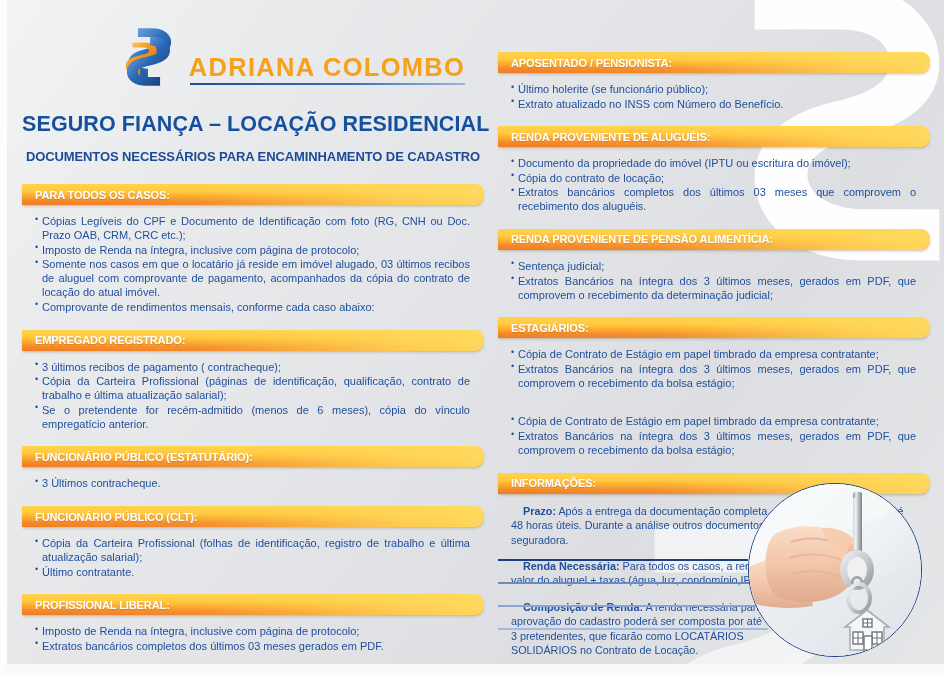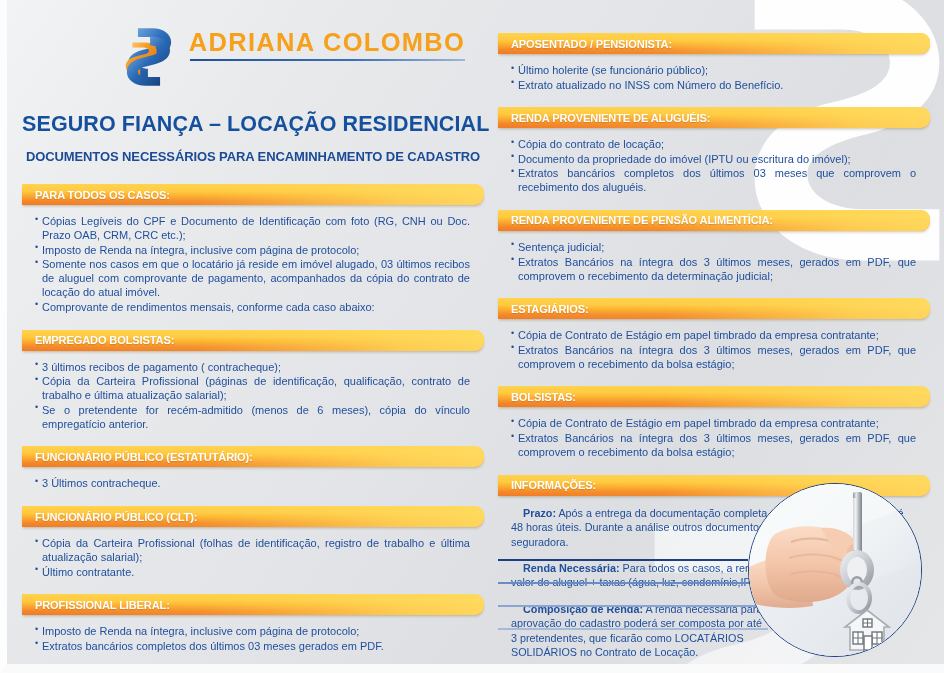--- a/index.html
+++ b/index.html
@@ -61,21 +61,21 @@
     position: absolute;
     top: 0;
     z-index: 5;
   }
   #col-left  { left: 22px;  width: 462px; }
   #col-right { left: 498px; width: 432px; }
 
   
   #logo-block {
     display: flex;
-    align-items: flex-start;
+    align-items: flex-end;
     justify-content: center;
     padding-top: 26px;
     padding-left: 80px;
   }
   #logo-mark { width: 56px; height: 62px; flex: none; }
   #logo-text {
     margin-left: 12px;
     line-height: 1;
     padding-top: 4px;
   }
@@ -293,21 +293,21 @@
           </div>
           <ul class="items">
             <li>Cópias Legíveis do CPF e Documento de Identificação com foto (RG, CNH ou Doc. Prazo OAB, CRM, CRC etc.);</li>
             <li class="nojust">Imposto de Renda na íntegra, inclusive com página de protocolo;</li>
             <li>Somente nos casos em que o locatário já reside em imóvel alugado, 03 últimos recibos de aluguel com comprovante de pagamento, acompanhados da cópia do contrato de locação do atual imóvel.</li>
             <li class="nojust">Comprovante de rendimentos mensais, conforme cada caso abaixo:</li>
           </ul>
         </div>
         <div class="section">
           <div class="bar">
-            <span class="bar-label">EMPREGADO BOLSISTAS:</span>
+            <span class="bar-label">EMPREGADO REGISTRADO:</span>
           </div>
           <ul class="items">
             <li class="nojust">3 últimos recibos de pagamento ( contracheque);</li>
             <li>Cópia da Carteira Profissional (páginas de identificação, qualificação, contrato de trabalho e última atualização salarial);</li>
             <li>Se o pretendente for recém-admitido (menos de 6 meses), cópia do vínculo empregatício anterior.</li>
           </ul>
         </div>
         <div class="section">
           <div class="bar">
             <span class="bar-label">FUNCIONÁRIO PÚBLICO (ESTATUTÁRIO):</span>
@@ -336,37 +336,37 @@
         </div>
         <div class="section">
           <div class="bar">
             <span class="bar-label">EMPRESÁRIO/ MICROEMPRESÁRIO:</span>
           </div>
         </div>
       </div>
   </div>
 
   <div class="col" id="col-right">
-    <div id="right-sections" style="padding-top:20px;">
+    <div id="right-sections" style="padding-top:39px;">
         <div class="section">
           <div class="bar">
             <span class="bar-label">APOSENTADO / PENSIONISTA:</span>
           </div>
           <ul class="items">
             <li class="nojust">Último holerite (se funcionário público);</li>
             <li class="nojust">Extrato atualizado no INSS com Número do Benefício.</li>
           </ul>
         </div>
         <div class="section">
           <div class="bar">
             <span class="bar-label">RENDA PROVENIENTE DE ALUGUÉIS:</span>
           </div>
           <ul class="items">
+            <li class="nojust">Documento da propriedade do imóvel (IPTU ou escritura do imóvel);</li>
             <li class="nojust">Cópia do contrato de locação;</li>
-            <li class="nojust">Documento da propriedade do imóvel (IPTU ou escritura do imóvel);</li>
             <li>Extratos bancários completos dos últimos 03 meses que comprovem o recebimento dos aluguéis.</li>
           </ul>
         </div>
         <div class="section">
           <div class="bar">
             <span class="bar-label">RENDA PROVENIENTE DE PENSÃO ALIMENTÍCIA:</span>
           </div>
           <ul class="items">
             <li class="nojust">Sentença judicial;</li>
             <li>Extratos Bancários na íntegra dos 3 últimos meses, gerados em PDF, que comprovem o recebimento da determinação judicial;</li>
@@ -375,23 +375,20 @@
         <div class="section">
           <div class="bar">
             <span class="bar-label">ESTAGIÁRIOS:</span>
           </div>
           <ul class="items">
             <li class="nojust">Cópia de Contrato de Estágio em papel timbrado da empresa contratante;</li>
             <li>Extratos Bancários na íntegra dos 3 últimos meses, gerados em PDF, que comprovem o recebimento da bolsa estágio;</li>
           </ul>
         </div>
         <div class="section">
-          <div class="bar">
-            <span class="bar-label">BOLSISTAS:</span>
-          </div>
           <ul class="items">
             <li class="nojust">Cópia de Contrato de Estágio em papel timbrado da empresa contratante;</li>
             <li>Extratos Bancários na íntegra dos 3 últimos meses, gerados em PDF, que comprovem o recebimento da bolsa estágio;</li>
           </ul>
         </div>
       </div>
 
     <div class="section" id="info-section">
       <div class="bar">
         <span class="bar-label">INFORMAÇÕES:</span>

